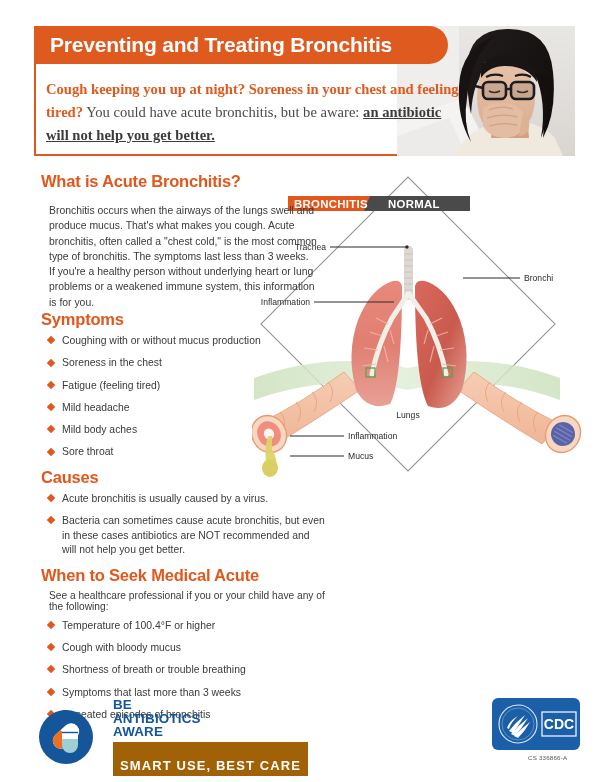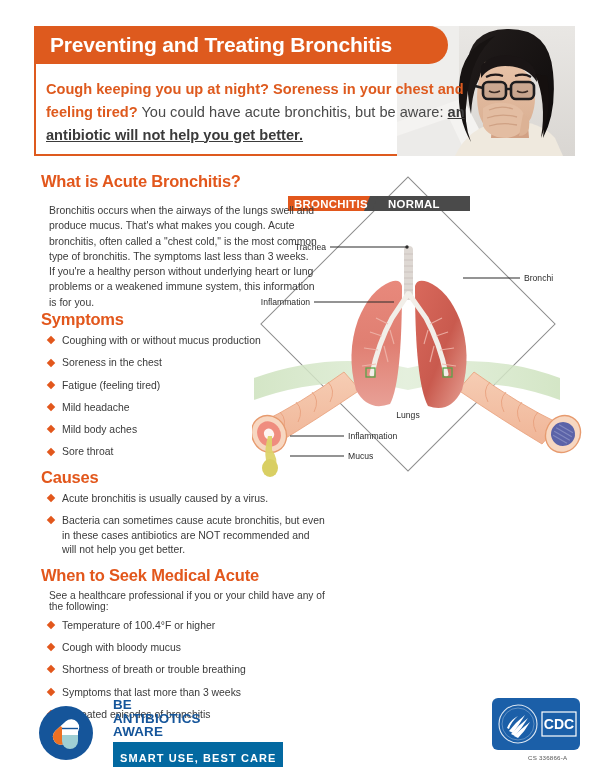--- a/index.html
+++ b/index.html
@@ -27,21 +27,21 @@
     display:flex;align-items:center;
     padding:0 26px 0 16px;
     z-index:5;
   }
   .title-pill span{
     color:#ffffff;font-size:21px;font-weight:bold;letter-spacing:-0.2px;
     font-family:"Liberation Sans", sans-serif;white-space:nowrap;
   }
   .lead{
     position:absolute;left:12px;top:52px;width:420px;
-    font-size:14.6px;line-height:1.56;z-index:4;
+    font-size:14.6px;line-height:1.56;z-index:4;font-family:Liberation Serif, serif;
   }
   .lead .oq{color:#DE5A1E;font-weight:bold;}
   .lead .plain{color:#4a4a4a;font-weight:normal;}
   .lead .strongu{color:#3b3b3b;font-weight:bold;text-decoration:underline;}
 
   
   .photo{
     position:absolute;right:0;top:0;width:178px;height:130px;
     overflow:hidden;z-index:2;
   }
@@ -75,23 +75,23 @@
 
   
   .footer{position:absolute;left:0;top:690px;width:609px;height:92px;}
   .baa{position:absolute;left:38px;top:8px;display:flex;align-items:center;}
   .baa-text{margin-left:19px;}
   .baa-text .l1{
     color:#15559A;font-weight:bold;font-size:13.4px;line-height:1.02;
     letter-spacing:0.2px;
   }
   .tagbar{
-    margin-top:3px;background:#0369a1;color:#ffffff;
-    font-size:11px;font-weight:bold;letter-spacing:1.1px;
-    padding:10px 7px 3px 7px;display:inline-block;
+    margin-top:3px;background:#a16207;color:#ffffff;
+    font-size:13px;font-weight:bold;letter-spacing:1.1px;
+    padding:16px 7px 3px 7px;display:inline-block;
   }
   .cdcbox{
     position:absolute;left:492px;top:8px;width:88px;height:52px;
     background:#1B5FA8;border-radius:6px;
   }
   .csnum{
     position:absolute;left:528px;top:64px;width:80px;
     font-size:6.2px;color:#555555;letter-spacing:0.2px;
   }
 </style>

